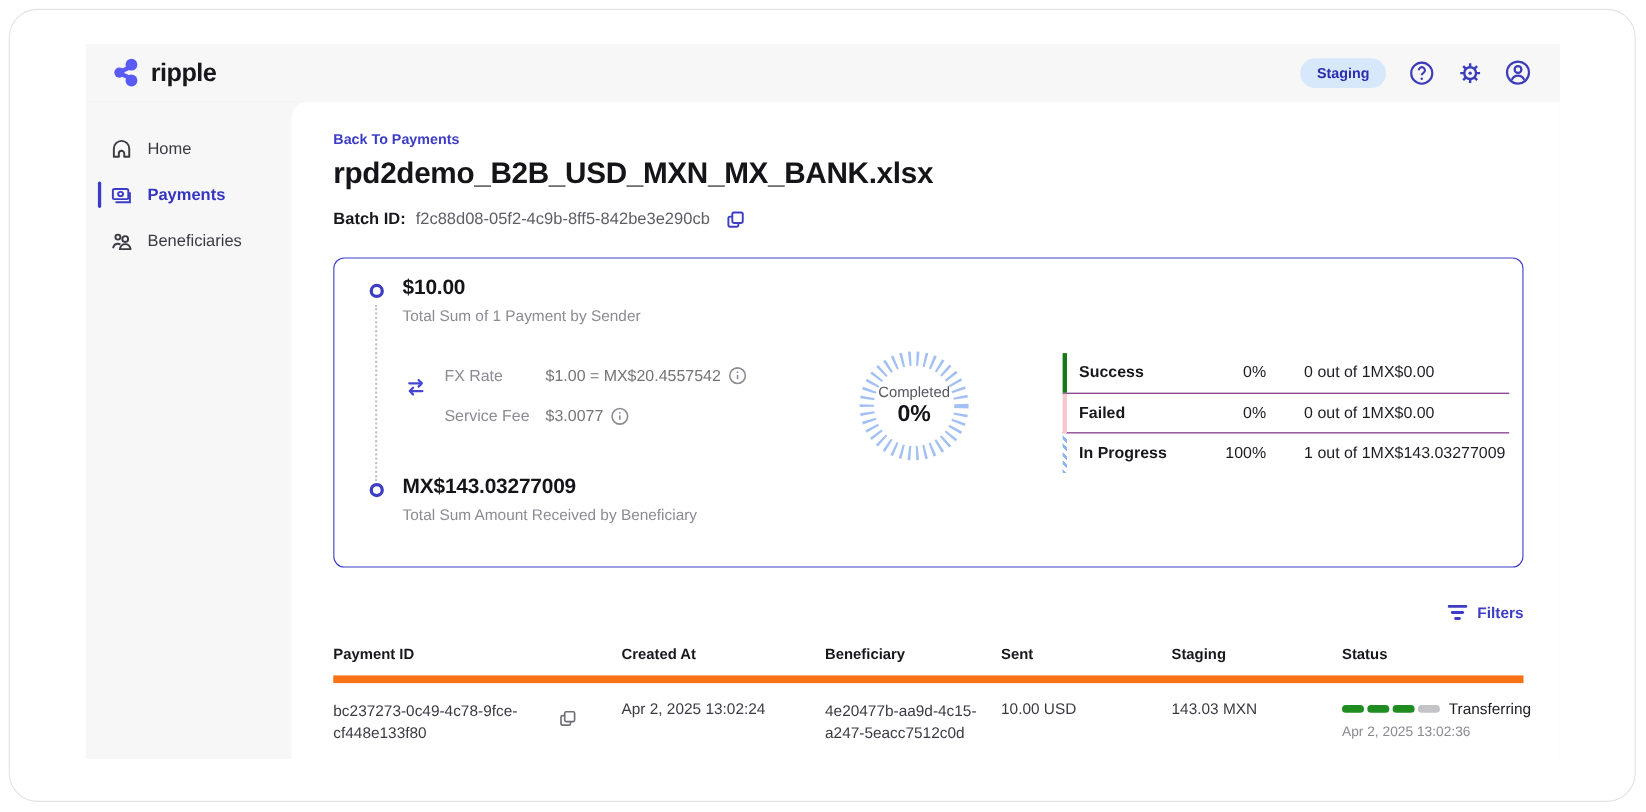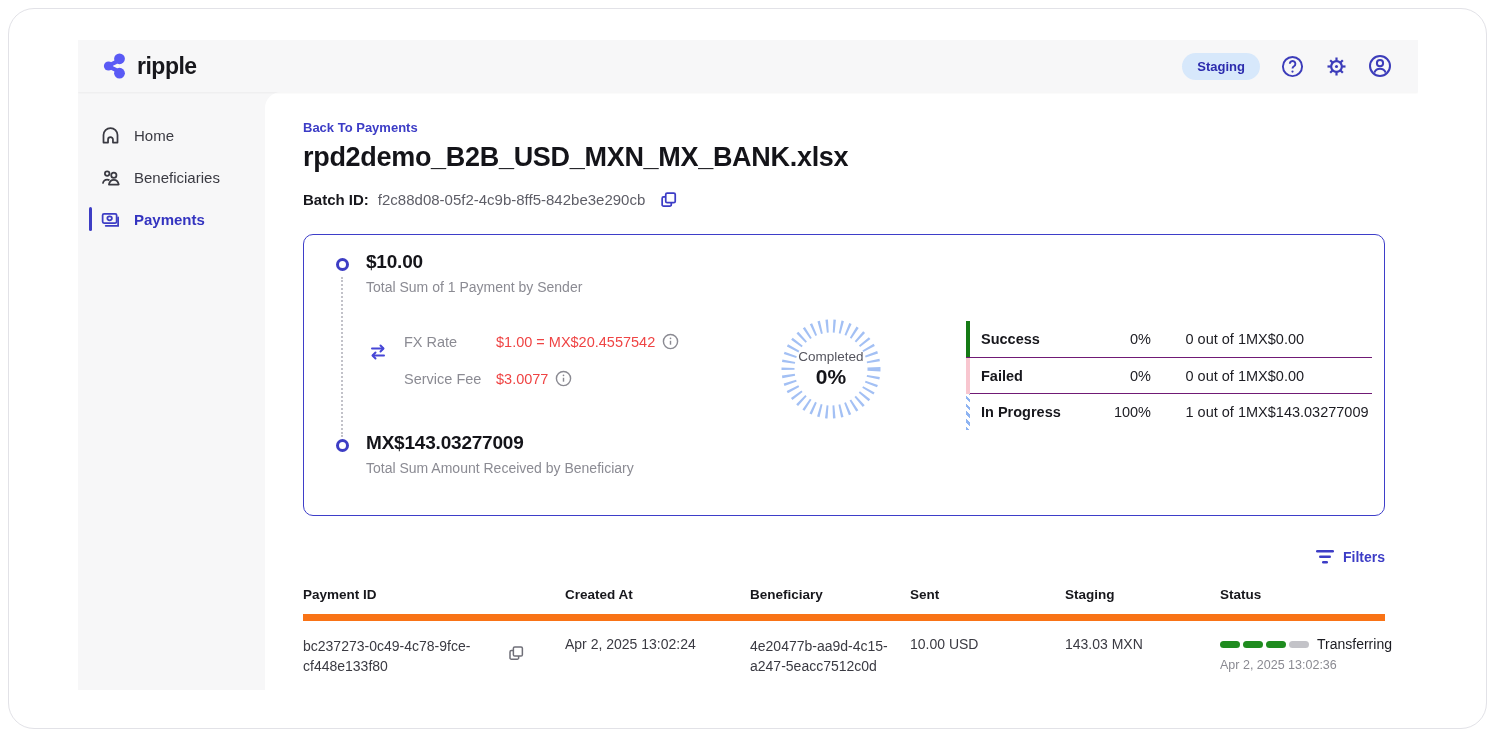--- a/index.html
+++ b/index.html
@@ -41,21 +41,21 @@
   .tl-dots { position:absolute; left:37px; top:42px; height:160px; border-left:2px dotted #c2c2c9; }
   .amt-block { position:absolute; left:62px; }
   .amt-main { font-size:19px; font-weight:800; color:#141419; letter-spacing:-0.2px; }
   .amt-cap { font-size:14px; color:#8b8b93; margin-top:6px; }
   .blk-sender { top:16px; }
   .blk-benef { top:197px; }
   .fx-block { position:absolute; left:62px; top:98px; display:flex; gap:14px; }
   .fx-icon { width:24px; height:24px; color:#4646d6; margin-top:7px; }
   .fx-grid { display:grid; grid-template-columns:92px auto; row-gap:20px; font-size:14.5px; align-items:center; }
   .fx-label { color:#8b8b93; }
-  .fx-value { color:#ef4444; display:flex; align-items:center; gap:7px; }
+  .fx-value { color:#737373; display:flex; align-items:center; gap:7px; }
   .info-icon { width:17px; height:17px; color:#8a8a92; cursor:pointer; }
 
   .spinner-wrap { position:absolute; left:471px; top:78px; width:112px; height:112px; }
   .spinner-center { position:absolute; inset:0; display:flex; flex-direction:column; align-items:center; justify-content:center; }
   .sp-label { font-size:13.5px; color:#55555e; }
   .sp-pct { font-size:21px; font-weight:800; color:#141419; margin-top:1px; }
 
   .stats { position:absolute; right:12px; top:86px; width:406px; }
   .stat-row { display:flex; align-items:center; height:36px; font-size:14.5px; }
   .stat-row + .stat-row { border-top:1px solid #701a75; }
@@ -143,36 +143,36 @@
 
   <div class="body">
 
     <div class="sidebar">
       <div class="side-item">
         <svg class="icn" viewBox="0 0 24 24" fill="none" stroke="currentColor" stroke-width="2">
           <path d="M4 20v-8.5a8 8 0 0 1 16 0V20h-5.2v-3.4a2.8 2.8 0 0 0-5.6 0V20z" stroke-linejoin="round"></path>
         </svg>
         <span>Home</span>
       </div>
+      <div class="side-item active">
+        <svg class="icn" viewBox="0 0 24 24" fill="none" stroke="currentColor" stroke-width="2">
+          <rect x="3" y="5.5" width="16" height="10.5" rx="1.6"></rect>
+          <ellipse cx="11" cy="10.7" rx="2.6" ry="2.2"></ellipse>
+          <path d="M6.5 19.2h14.2v-9.5" stroke-linecap="round"></path>
+        </svg>
+        <span>Payments</span>
+      </div>
       <div class="side-item">
         <svg class="icn" viewBox="0 0 24 24" fill="none" stroke="currentColor" stroke-width="2">
           <circle cx="8.2" cy="7.5" r="2.6"></circle>
           <circle cx="15.8" cy="9.5" r="3"></circle>
           <path d="M3.2 19c.6-3 2.4-4.6 5-4.6 1 0 1.9.2 2.6.7"></path>
           <path d="M10.2 20c.7-3.4 2.7-5.2 5.6-5.2s4.9 1.8 5.6 5.2z" stroke-linejoin="round"></path>
         </svg>
         <span>Beneficiaries</span>
-      </div>
-      <div class="side-item active">
-        <svg class="icn" viewBox="0 0 24 24" fill="none" stroke="currentColor" stroke-width="2">
-          <rect x="3" y="5.5" width="16" height="10.5" rx="1.6"></rect>
-          <ellipse cx="11" cy="10.7" rx="2.6" ry="2.2"></ellipse>
-          <path d="M6.5 19.2h14.2v-9.5" stroke-linecap="round"></path>
-        </svg>
-        <span>Payments</span>
       </div>
     </div>
 
     <div class="main">
 
       <a class="back-link">Back To Payments</a>
       <div class="page-title">rpd2demo_B2B_USD_MXN_MX_BANK.xlsx</div>
 
       <div class="batch-row">
         <span class="batch-label">Batch ID:</span>

